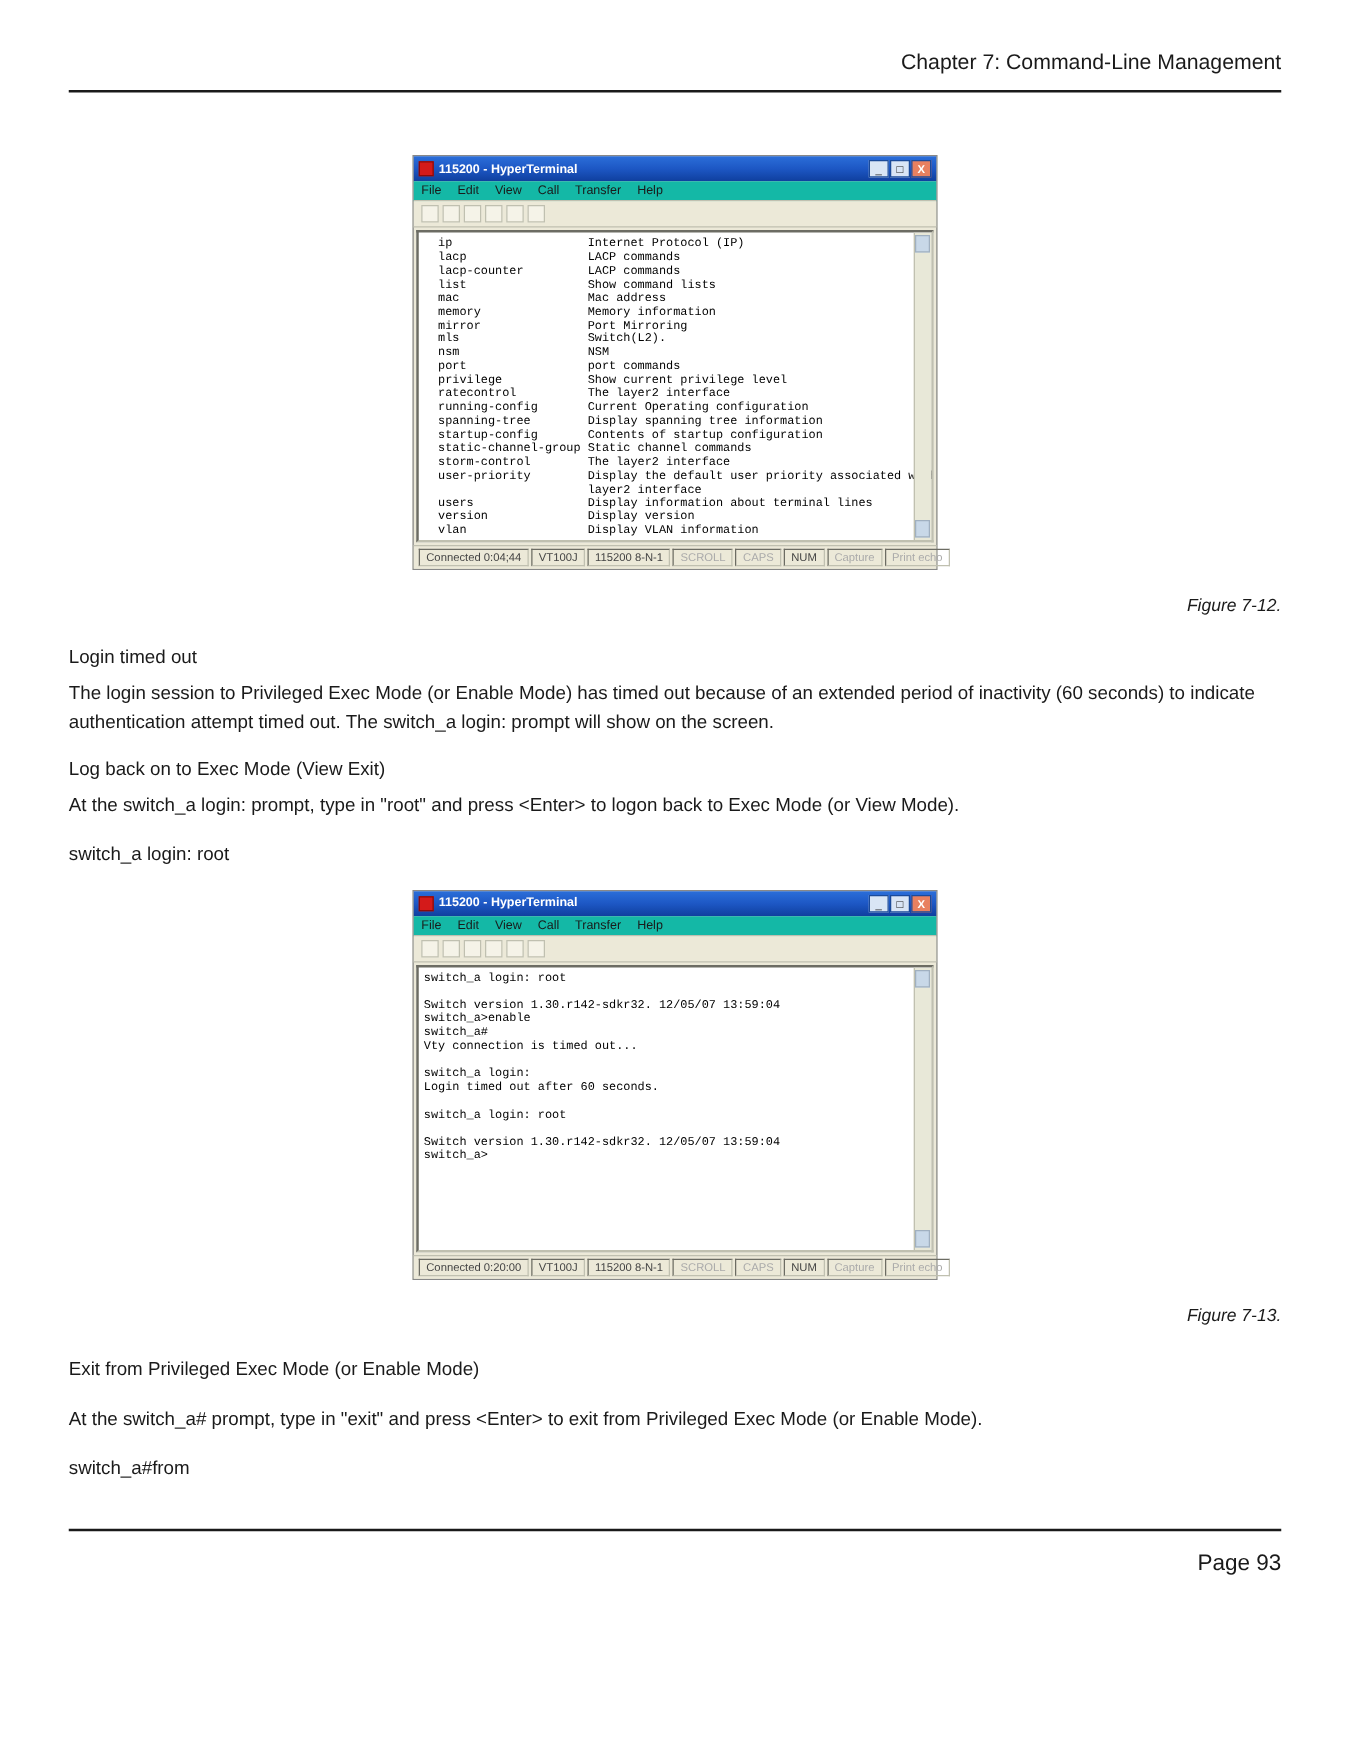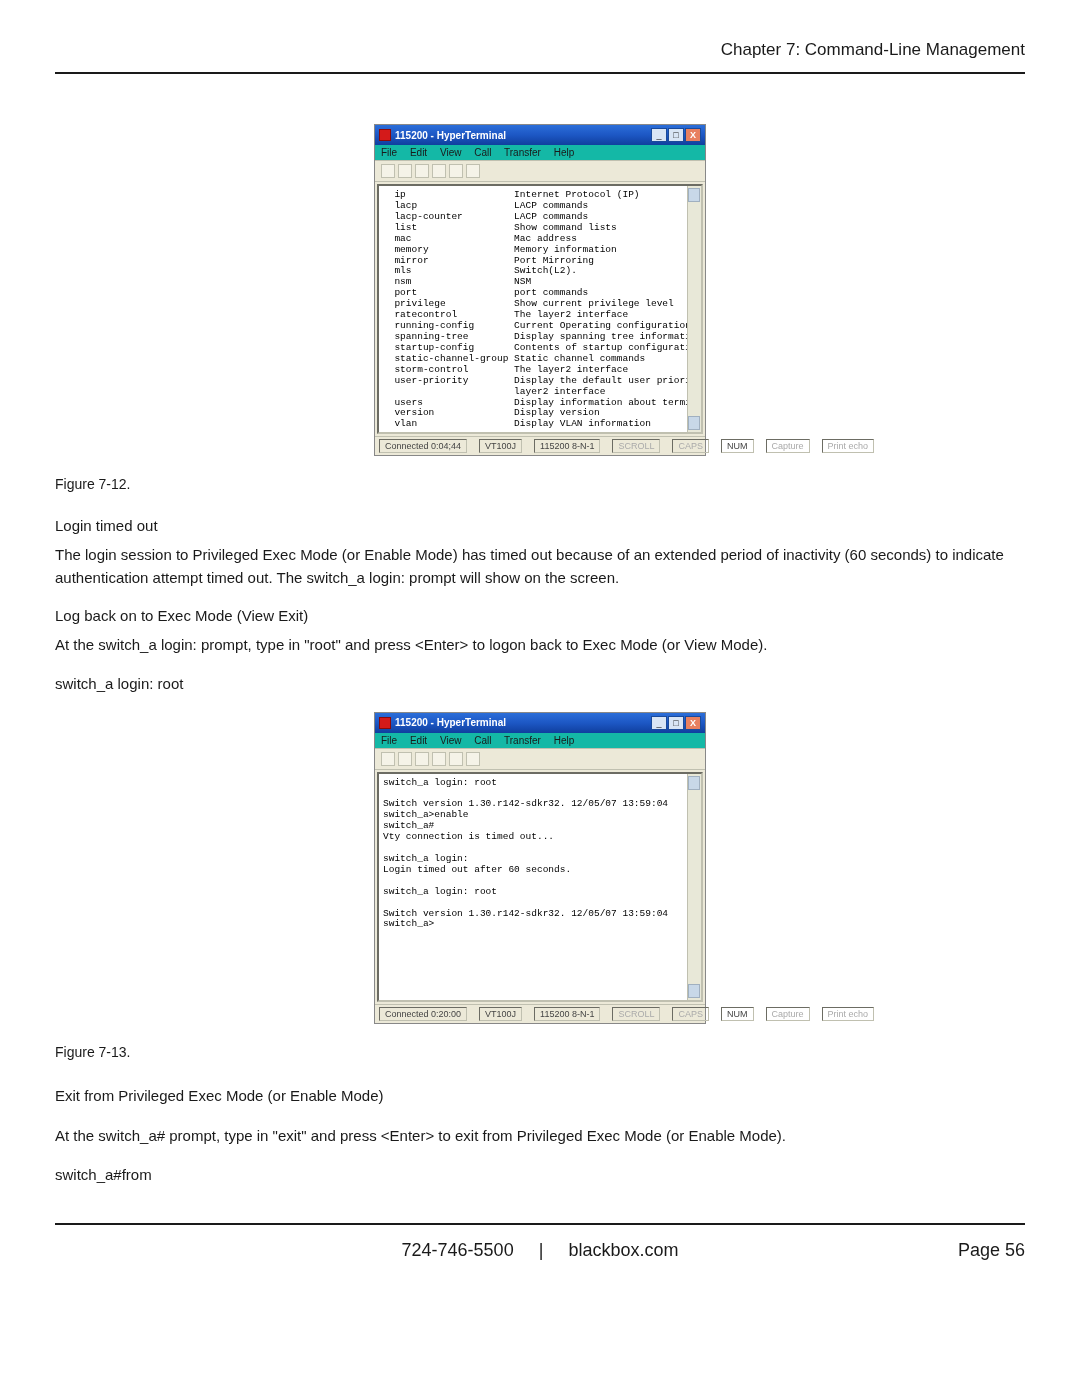--- a/index.html
+++ b/index.html
@@ -22,42 +22,43 @@
       color: #1a1a1a;
       padding-bottom: 12px;
       border-bottom: 2px solid #1a1a1a;
       margin-bottom: 50px;
     }
     .figure-wrap {
       text-align: center;
       margin: 20px 0;
     }
     .figure-caption {
-      text-align: left;
+      text-align: right;
       font-size: 14px;
       margin: 15px 0 25px 0;
+      font-style: italic;
     }
     .section-heading {
       font-weight: 400;
       font-size: 15px;
       margin-bottom: 10px;
     }
     .body-text {
       font-size: 15px;
       line-height: 1.5;
       margin-bottom: 18px;
     }
     .cmd-text {
       font-size: 15px;
       margin-bottom: 18px;
     }
     
     .ht-window {
       display: inline-block;
-      width: 332px;
+      width: 420px;
       text-align: left;
       border: 1px solid #888;
       background: #ece9d8;
       font-family: Tahoma, Arial, sans-serif;
       font-size: 10px;
     }
     .ht-titlebar {
       background: linear-gradient(to bottom, #2b6ed9 0%, #1d57c4 50%, #0f3f9e 100%);
       color: #fff;
       padding: 3px 4px;
@@ -154,21 +155,21 @@
       background: #ece9d8;
       border-top: 1px solid #c0c0b0;
       padding: 2px 4px;
       font-size: 9px;
       color: #444;
       display: flex;
     }
     .ht-status span {
       border: 1px inset #c0c0b0;
       padding: 1px 5px;
-      margin-right: 12px;
+      margin-right: 2px;
       white-space: nowrap;
     }
     .ht-status span.dim {
       color: #aaa;
     }
     .footer-wrap {
       position: relative;
       border-top: 2px solid #1a1a1a;
       margin-top: 40px;
       padding-top: 15px;
@@ -334,21 +335,14 @@
     </div>
   </div>
 </div>
 <div class="figure-caption">Figure 7-13.</div>
 
 <div class="body-text">Exit from Privileged Exec Mode (or Enable Mode)</div>
 <div class="body-text">At the switch_a# prompt, type in "exit" and press &lt;Enter&gt; to exit from Privileged Exec Mode (or Enable Mode).</div>
 <div class="cmd-text">switch_a#from</div>
 
 <div class="footer-wrap">
-  <div class="footer-center-content">
-    <span>724-746-5500</span>
-    &nbsp;&nbsp;&nbsp;
-    <span>|</span>
-    &nbsp;&nbsp;&nbsp;
-    <span>blackbox.com</span>
-  </div>
-  <div class="footer-right">Page 56</div>
+  <div class="footer-right">Page 93</div>
 </div>
 
 </body></html>

